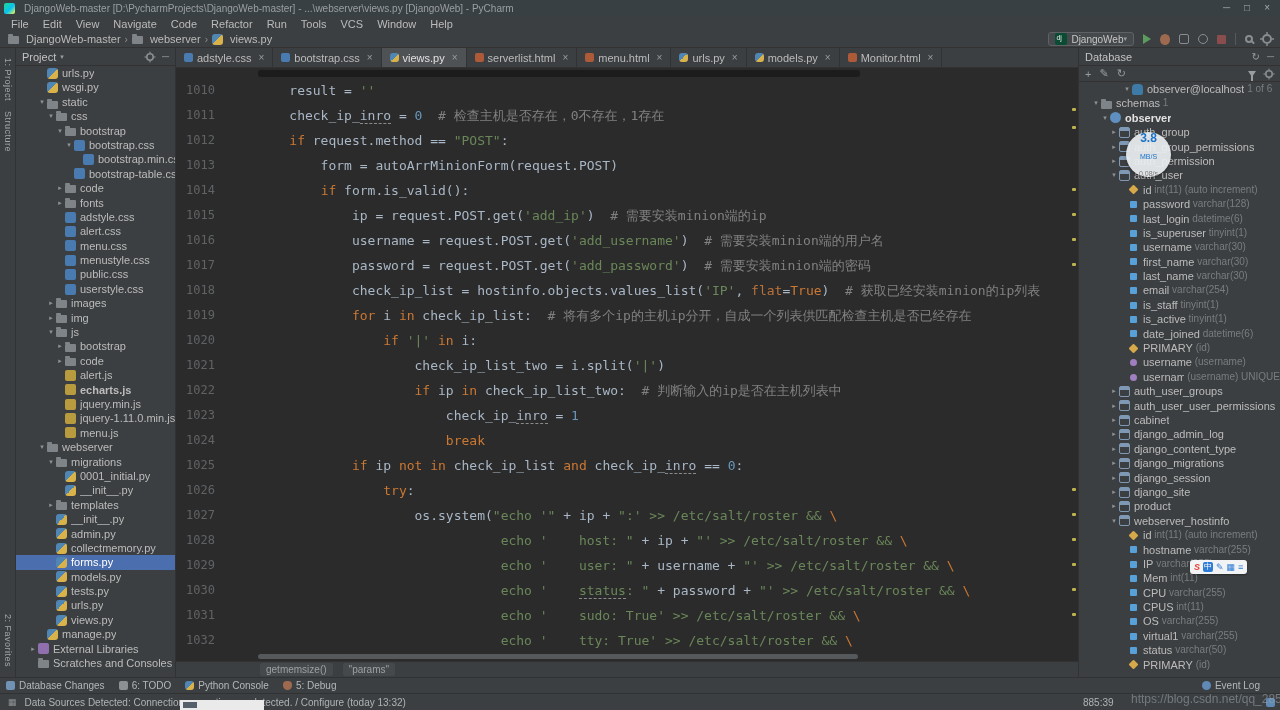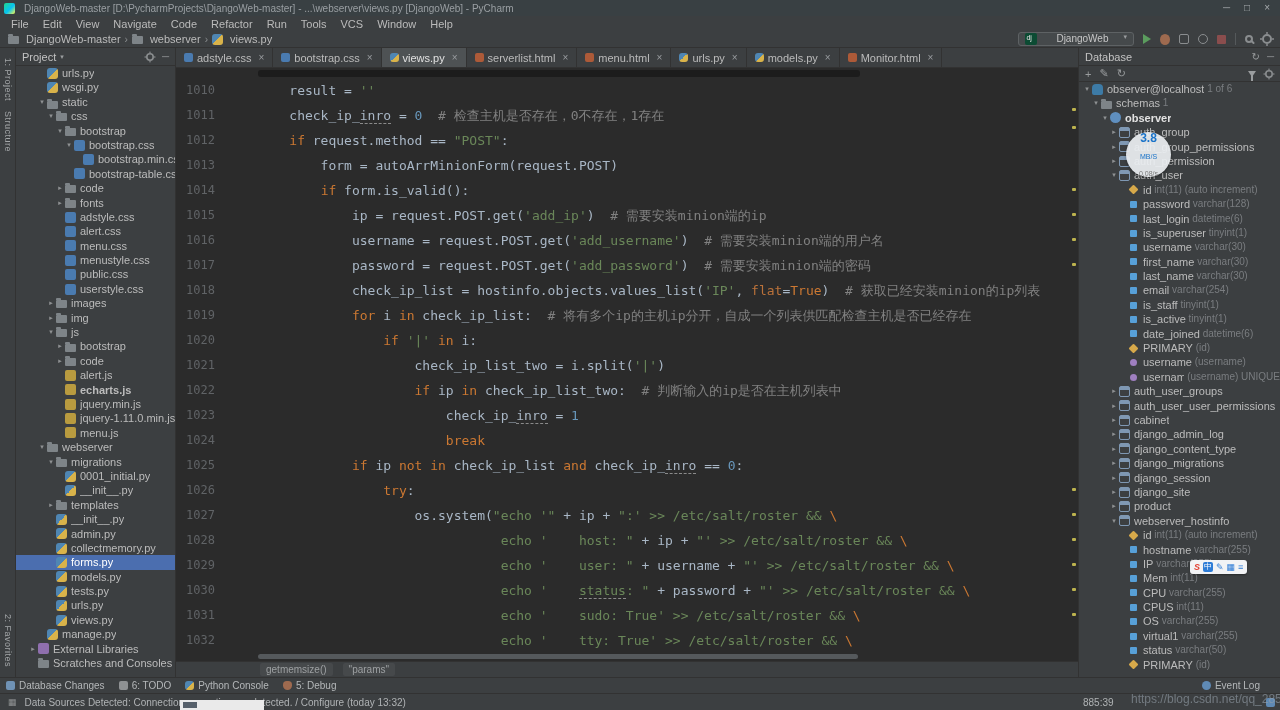--- a/index.html
+++ b/index.html
@@ -16,21 +16,21 @@
   
   .menubar{height:15px;display:flex;align-items:center;padding-left:4px;flex:none;background:#3c3f41}
   .menu-item{font-size:11px;color:#bbb;padding:0 7px}
 
   
   .navbar{height:17px;display:flex;align-items:center;padding:0 8px;flex:none;border-bottom:1px solid #323232;background:#3c3f41}
   .crumbs{display:flex;align-items:center;gap:4px;font-size:11px;color:#bbb}
   .bc-item{display:flex;align-items:center;gap:3px}
   .bc-sep{color:#8a8d8f;font-size:10px}
   .run-tools{margin-left:auto;display:flex;align-items:center;gap:9px}
-  .combo{display:flex;gap:15px;background:#45494b;border:1px solid #5e6264;border-radius:3px;
+  .combo{display:flex;align-items:center;gap:0;background:#45494b;border:1px solid #5e6264;border-radius:3px;
     padding:0 6px;height:14px;font-size:10px;color:#c7c7c7}
   .combo .arr{font-size:7px;color:#9a9d9f}
   .vdiv{width:1px;height:12px;background:#55595b}
 
   
   .main{flex:1;display:flex;min-height:0}
   .stripe{width:16px;flex:none;background:#3c3f41;border-right:1px solid #323232;display:flex;flex-direction:column;align-items:center}
   .vlabel{writing-mode:vertical-rl;font-size:9px;color:#a4a7a9;margin-top:10px;letter-spacing:.5px;white-space:nowrap}
   .vlabel.bottom{margin-top:auto;margin-bottom:10px}
 
@@ -612,21 +612,21 @@
       </div>
       <div class="db-toolbar">
         <span>+</span>
         <span>✎</span>
         <span>↻</span>
         <span class="spacer"></span>
         <span class="i-funnel"></span>
         <span class="i-gear" style="transform:scale(.8)"></span>
       </div>
       <div class="tree">
-          <div class="trow" style="padding-left: 3px;">
+          <div class="trow" style="padding-left: 3px; margin-left: 40px;">
             <span class="tarrow">▾</span>
             <span class="fi fi-db"></span>
             <span class="tlabel">observer@localhost</span>
             <span class="tsfx"> 1 of 6</span>
           </div>
           <div class="trow" style="padding-left: 12px;">
             <span class="tarrow">▾</span>
             <span class="fi fi-f"></span>
             <span class="tlabel">schemas</span>
             <span class="tsfx"> 1</span>

